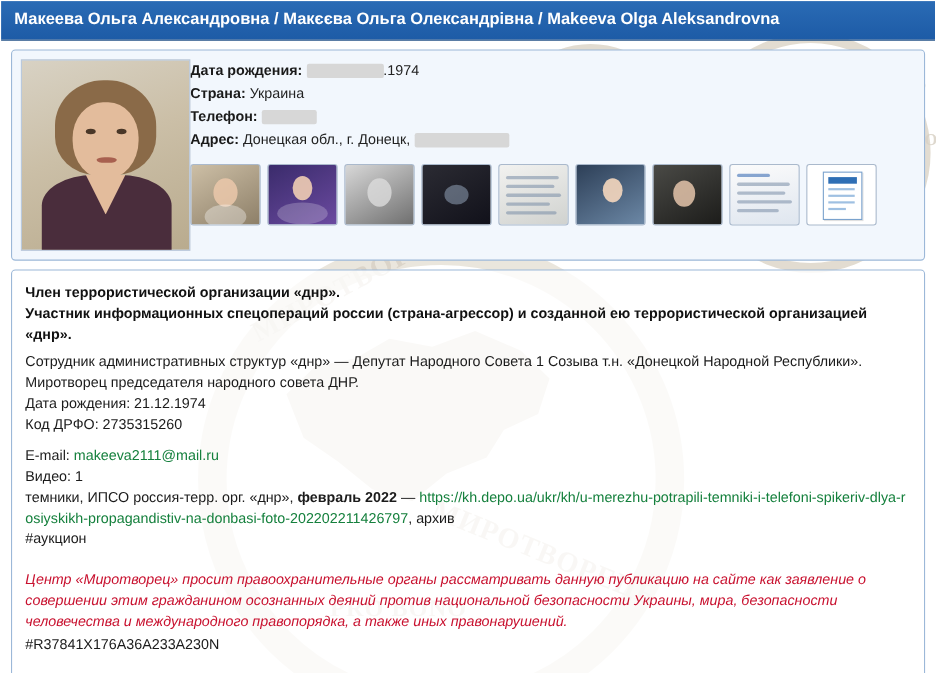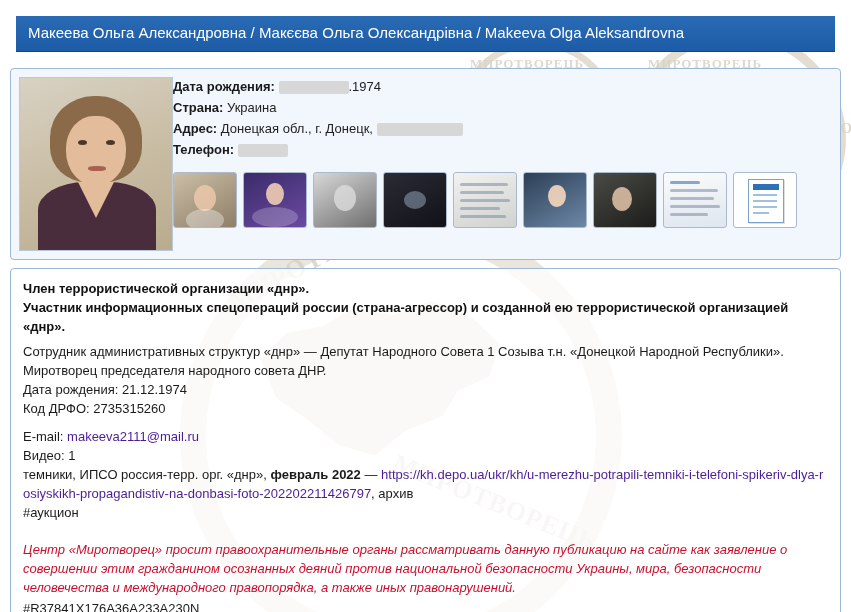--- a/index.html
+++ b/index.html
@@ -62,25 +62,25 @@
   }
 
   .page {
     position: relative;
     z-index: 2;
     padding: 0;
   }
 
   
   .title-bar {
-    margin: 16px;
+    margin: 1px;
     background: linear-gradient(#2a6bb5, #1d5ba6);
     color: #fff;
     font-size: 15px;
-    font-weight: normal;
+    font-weight: bold;
     padding: 7px 12px 8px 12px;
     border-bottom: 1px solid #15477f;
     height: 20px;
     line-height: 20px;
     overflow: hidden;
     text-overflow: ellipsis;
     white-space: nowrap;
   }
 
   
@@ -260,21 +260,21 @@
     line-height: 19px;
     color: #111;
   }
   .b-line {
     font-size: 13px;
     line-height: 19px;
     color: #1b1b1b;
   }
   .b-gap { height: 9px; }
   a.link {
-    color: #4c1d95;
+    color: #15803d;
     text-decoration: none;
     word-break: break-all;
   }
   .warn {
     color: #c8102e;
     font-style: italic;
     font-weight: normal;
     font-size: 13px;
     line-height: 19px;
   }
@@ -326,28 +326,28 @@
         <span class="info-label">Дата рождения:</span>
         <span class="redact w2"></span><span class="info-value">.1974</span>
       </div>
 
       <div class="info-row">
         <span class="info-label">Страна:</span>
         <span class="info-value">Украина</span>
       </div>
 
       <div class="info-row">
+        <span class="info-label">Телефон:</span>
+        <span class="redact w1"></span>
+      </div>
+
+      <div class="info-row">
         <span class="info-label">Адрес:</span>
         <span class="info-value">Донецкая обл., г. Донецк,</span>
         <span class="redact w3"></span>
-      </div>
-
-      <div class="info-row">
-        <span class="info-label">Телефон:</span>
-        <span class="redact w1"></span>
       </div>
 
       <div class="thumbs">
         <div class="thumb t1">
           <div class="thumb-face"></div>
           <div class="thumb-blob" style="left:12px;top:36px;width:38px;height:22px;"></div>
         </div>
         <div class="thumb t2">
           <div class="thumb-face" style="left:22px;top:10px;width:18px;height:22px;background:rgba(240,205,180,.9);"></div>
           <div class="thumb-blob" style="left:8px;top:34px;width:46px;height:20px;background:rgba(255,255,255,.22);"></div>

